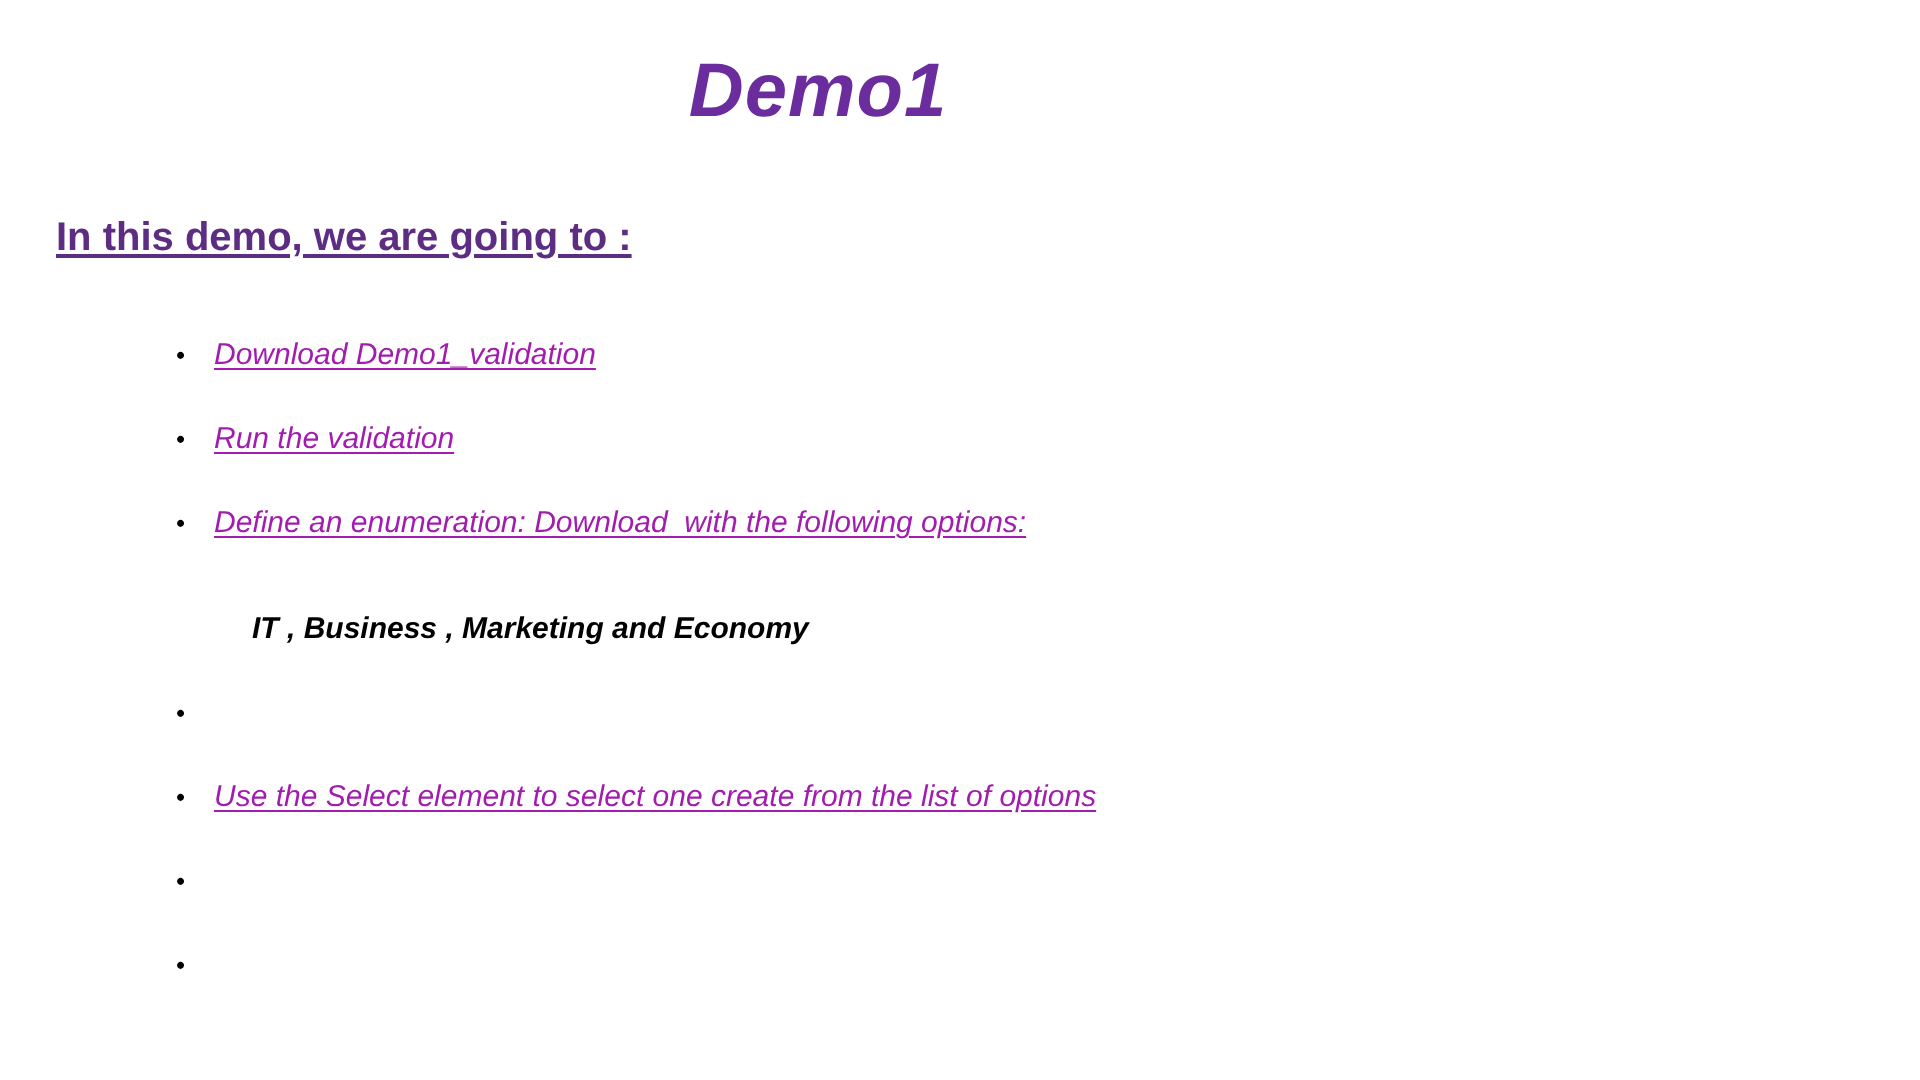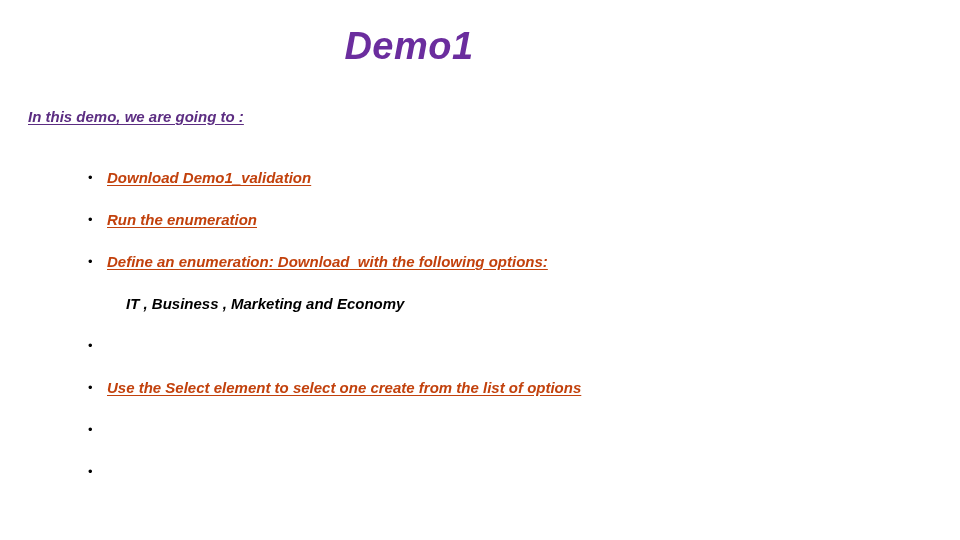--- a/index.html
+++ b/index.html
@@ -36,23 +36,22 @@
     letter-spacing: 0.5px;
     line-height: 1.1;
     white-space: pre;
   }
 
   
   .intro-line {
     position: absolute;
     left: 28px;
     top: 108px;
-    font-size: 15px;
+    font-size: 20px;
     font-weight: bold;
-    font-style: italic;
     color: #5c2d82;
     text-decoration: underline;
     text-underline-offset: 2px;
     white-space: pre;
   }
 
   
   .bullet-list {
     position: absolute;
     left: 88px;
@@ -73,36 +72,37 @@
     font-size: 13px;
     line-height: 20px;
     color: #000000;
     text-align: left;
     user-select: none;
   }
 
   .bullet-text {
     flex: 0 1 auto;
     font-size: 15px;
-    font-weight: bold;
+    font-weight: normal;
     font-style: italic;
-    color: #c2410c;
+    color: #a21caf;
     line-height: 20px;
     text-decoration: underline;
     text-underline-offset: 2px;
     white-space: pre;
   }
 
   
   .sub-row {
     position: relative;
     height: 42px;
     padding-left: 38px;
     display: flex;
     align-items: flex-start;
+    margin-top: 11px;
   }
 
   .sub-text {
     font-size: 15px;
     font-weight: bold;
     font-style: italic;
     color: #000000;
     line-height: 20px;
     text-decoration: none;
     white-space: pre;
@@ -119,21 +119,21 @@
 
   <div class="bullet-list">
 
     <div class="bullet-row">
       <span class="bullet-marker">•</span>
       <span class="bullet-text">Download Demo1_validation</span>
     </div>
 
     <div class="bullet-row">
       <span class="bullet-marker">•</span>
-      <span class="bullet-text">Run the enumeration</span>
+      <span class="bullet-text">Run the validation</span>
     </div>
 
     <div class="bullet-row">
       <span class="bullet-marker">•</span>
       <span class="bullet-text">Define an enumeration: Download  with the following options:</span>
     </div>
 
     <div class="sub-row">
       <span class="sub-text">IT , Business , Marketing and Economy</span>
     </div>

